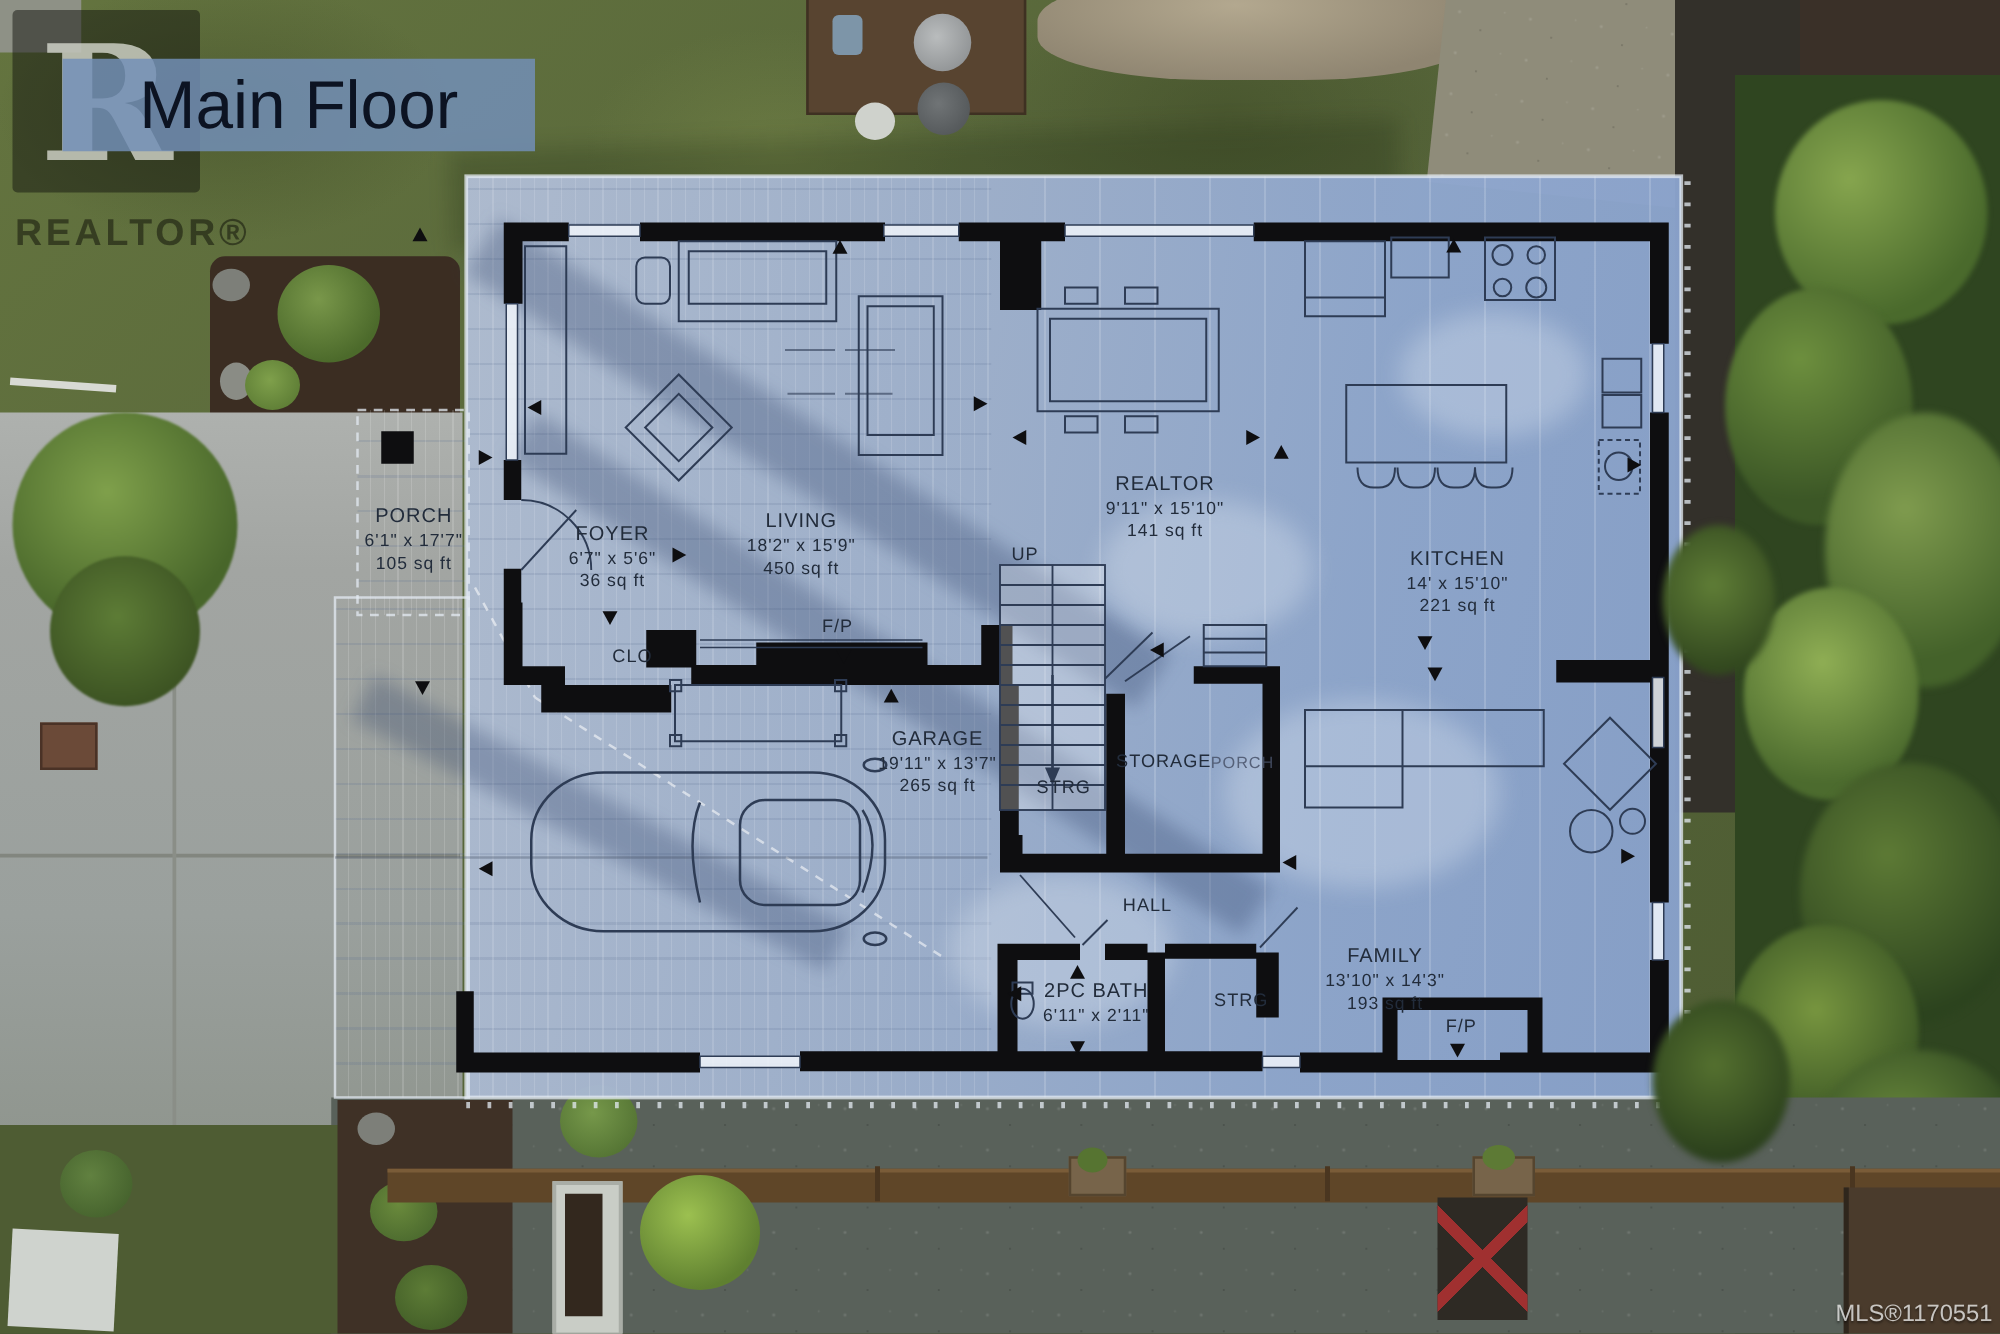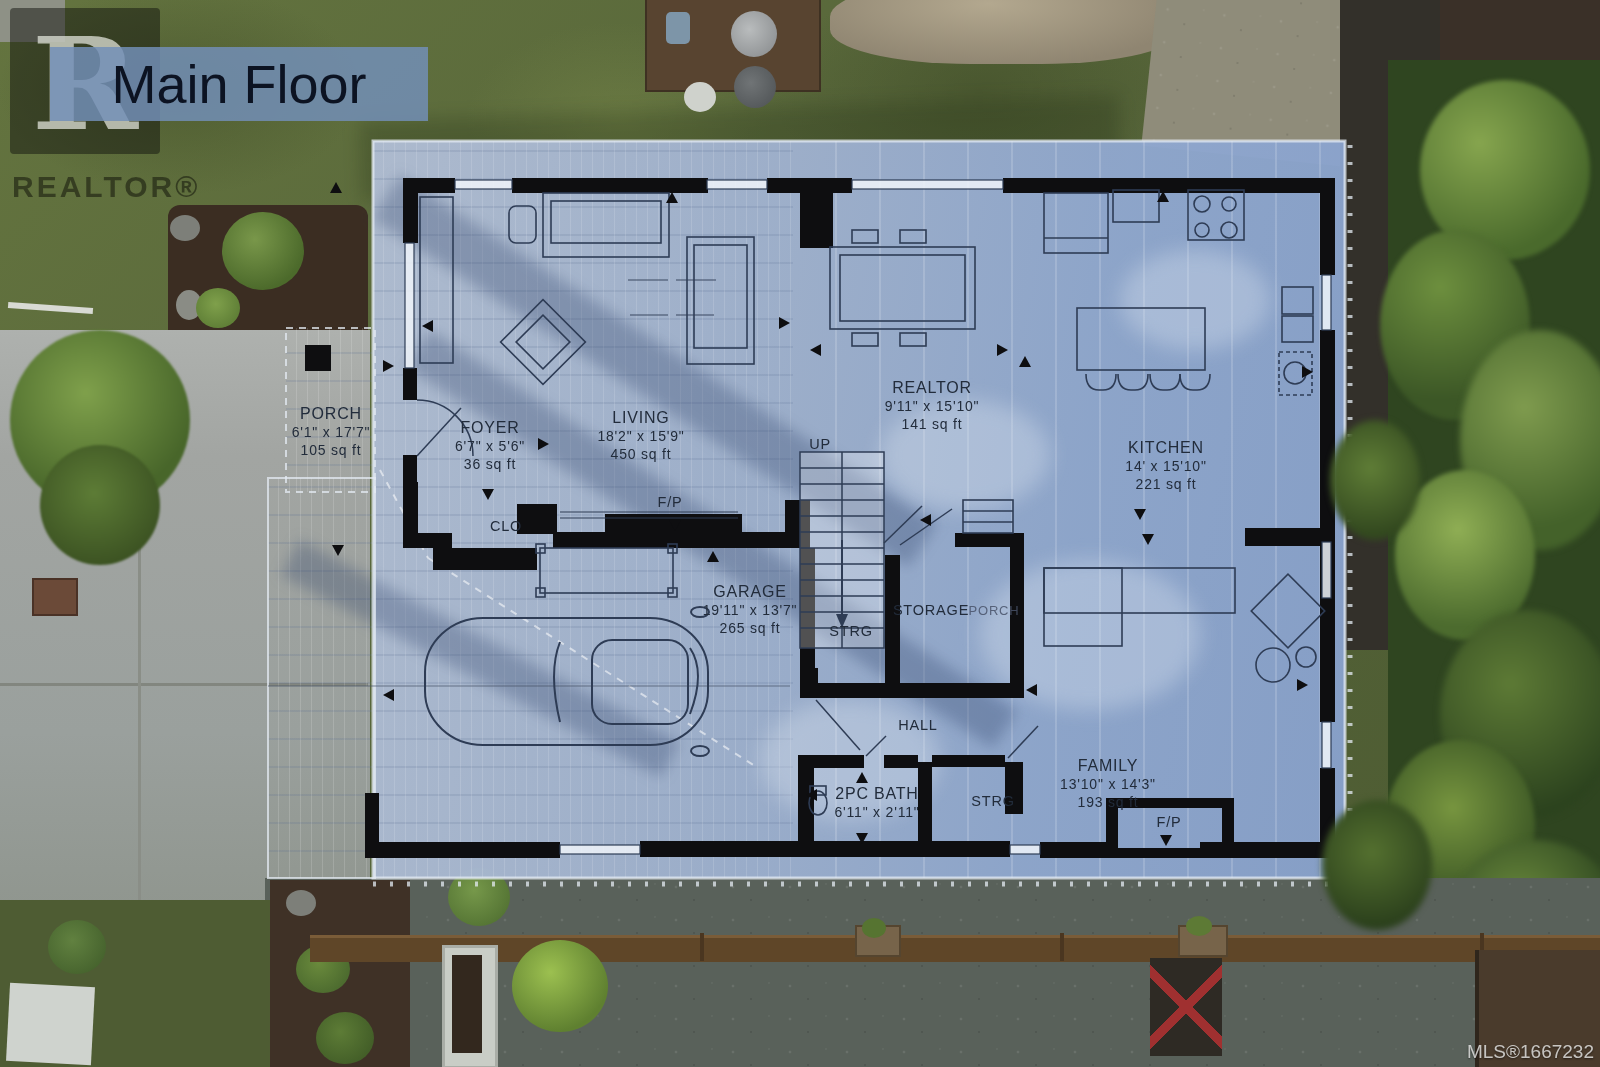--- a/index.html
+++ b/index.html
@@ -340,15 +340,15 @@
   <div class="sm-label" style="left:993px;top:801px;">STRG</div>
   <div class="sm-label" style="left:918px;top:725px;">HALL</div>
 
   <div class="abs logo-box">
     <span class="logo-r">R</span>
   </div>
   <div class="abs wordmark">REALTOR®</div>
   <div class="abs banner">
     <span class="banner-text">Main Floor</span>
   </div>
-  <div class="abs mls">MLS®1667232</div>
+  <div class="abs mls">MLS®1170551</div>
 
 </div>
 
 </body></html>

